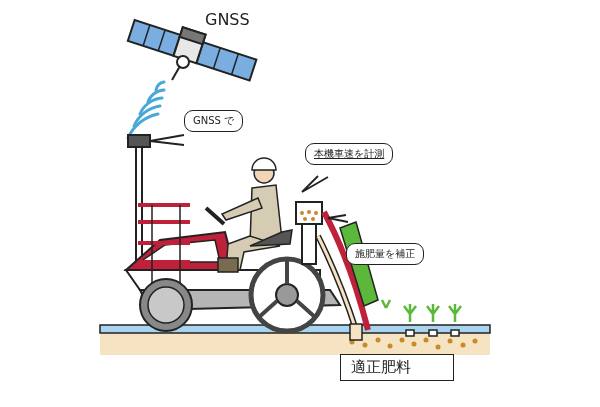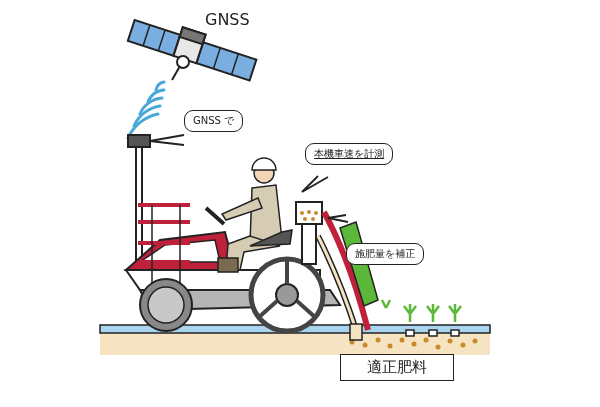--- a/index.html
+++ b/index.html
@@ -135,14 +135,14 @@
   <div class="label" style="left:205px;top:10px;">GNSS</div>
 
   <div class="bubble" style="left:184px;top:110px;">
     <div>GNSS で</div>
   </div>
 
   <div class="bubble" style="left:305px;top:143px;text-decoration:underline;">本機車速を計測</div>
 
   <div class="bubble" style="left:346px;top:203px;margin-top:40px;">施肥量を補正</div>
 
-  <div class="box" style="left:340px;top:354px;width:92px;text-align:center;">適正肥料</div>
+  <div class="box" style="left:340px;top:354px;width:92px;text-align:left;">適正肥料</div>
 </div>
 
 </body></html>

